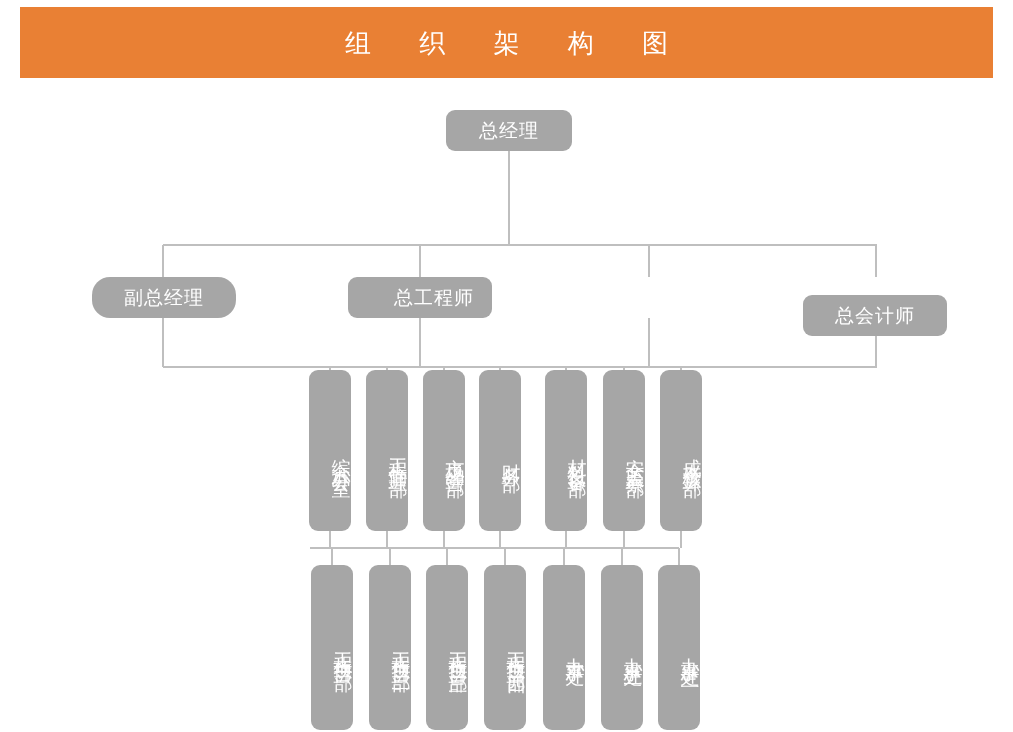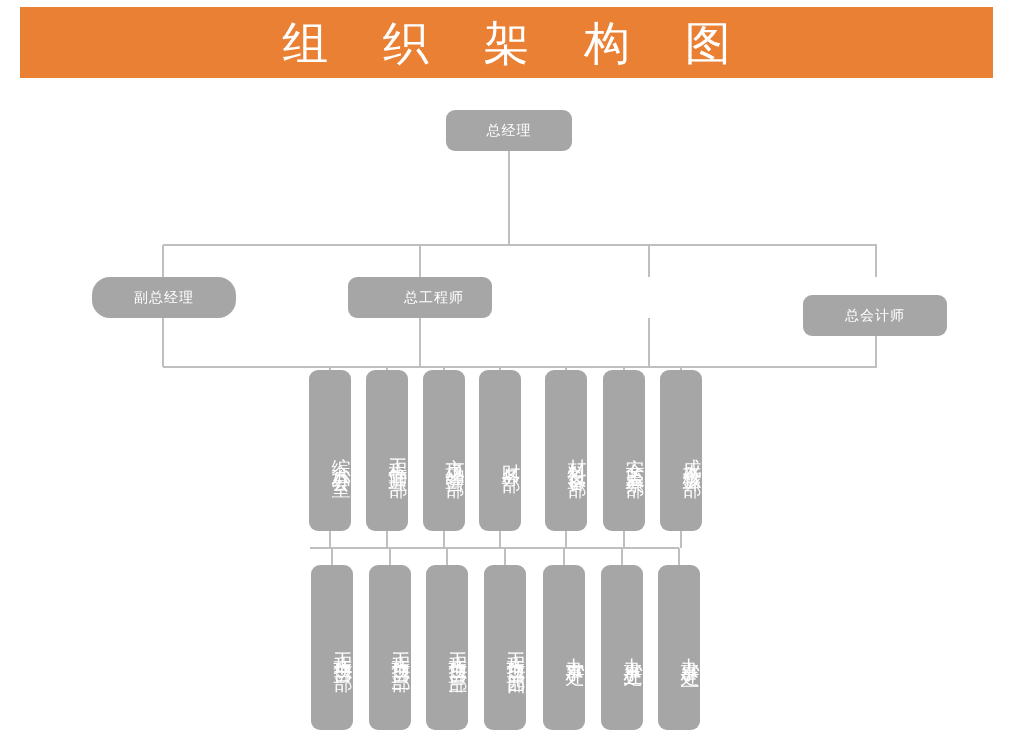--- a/index.html
+++ b/index.html
@@ -31,21 +31,21 @@
     width: 973px;
     height: 71px;
     background: #E98034;
     display: flex;
     align-items: center;
     justify-content: center;
     box-sizing: border-box;
   }
   .title-text {
     color: #ffffff;
-    font-size: 46px;
+    font-size: 26px;
     letter-spacing: 20px;
     text-indent: 20px;
     font-weight: 400;
     line-height: 1;
     white-space: nowrap;
   }
 
   
   #connectors {
     position: absolute;
@@ -67,21 +67,21 @@
     background: #A6A6A6;
     border-radius: 9px;
     color: #ffffff;
     display: flex;
     align-items: center;
     justify-content: center;
     box-sizing: border-box;
     text-align: center;
   }
   .node.horizontal {
-    font-size: 14px;
+    font-size: 19px;
     letter-spacing: 1px;
     white-space: nowrap;
   }
   .node.vertical {
     font-size: 19px;
     writing-mode: vertical-rl;
     text-orientation: upright;
     letter-spacing: 5px;
     padding-top: 9px;
     line-height: 1;

